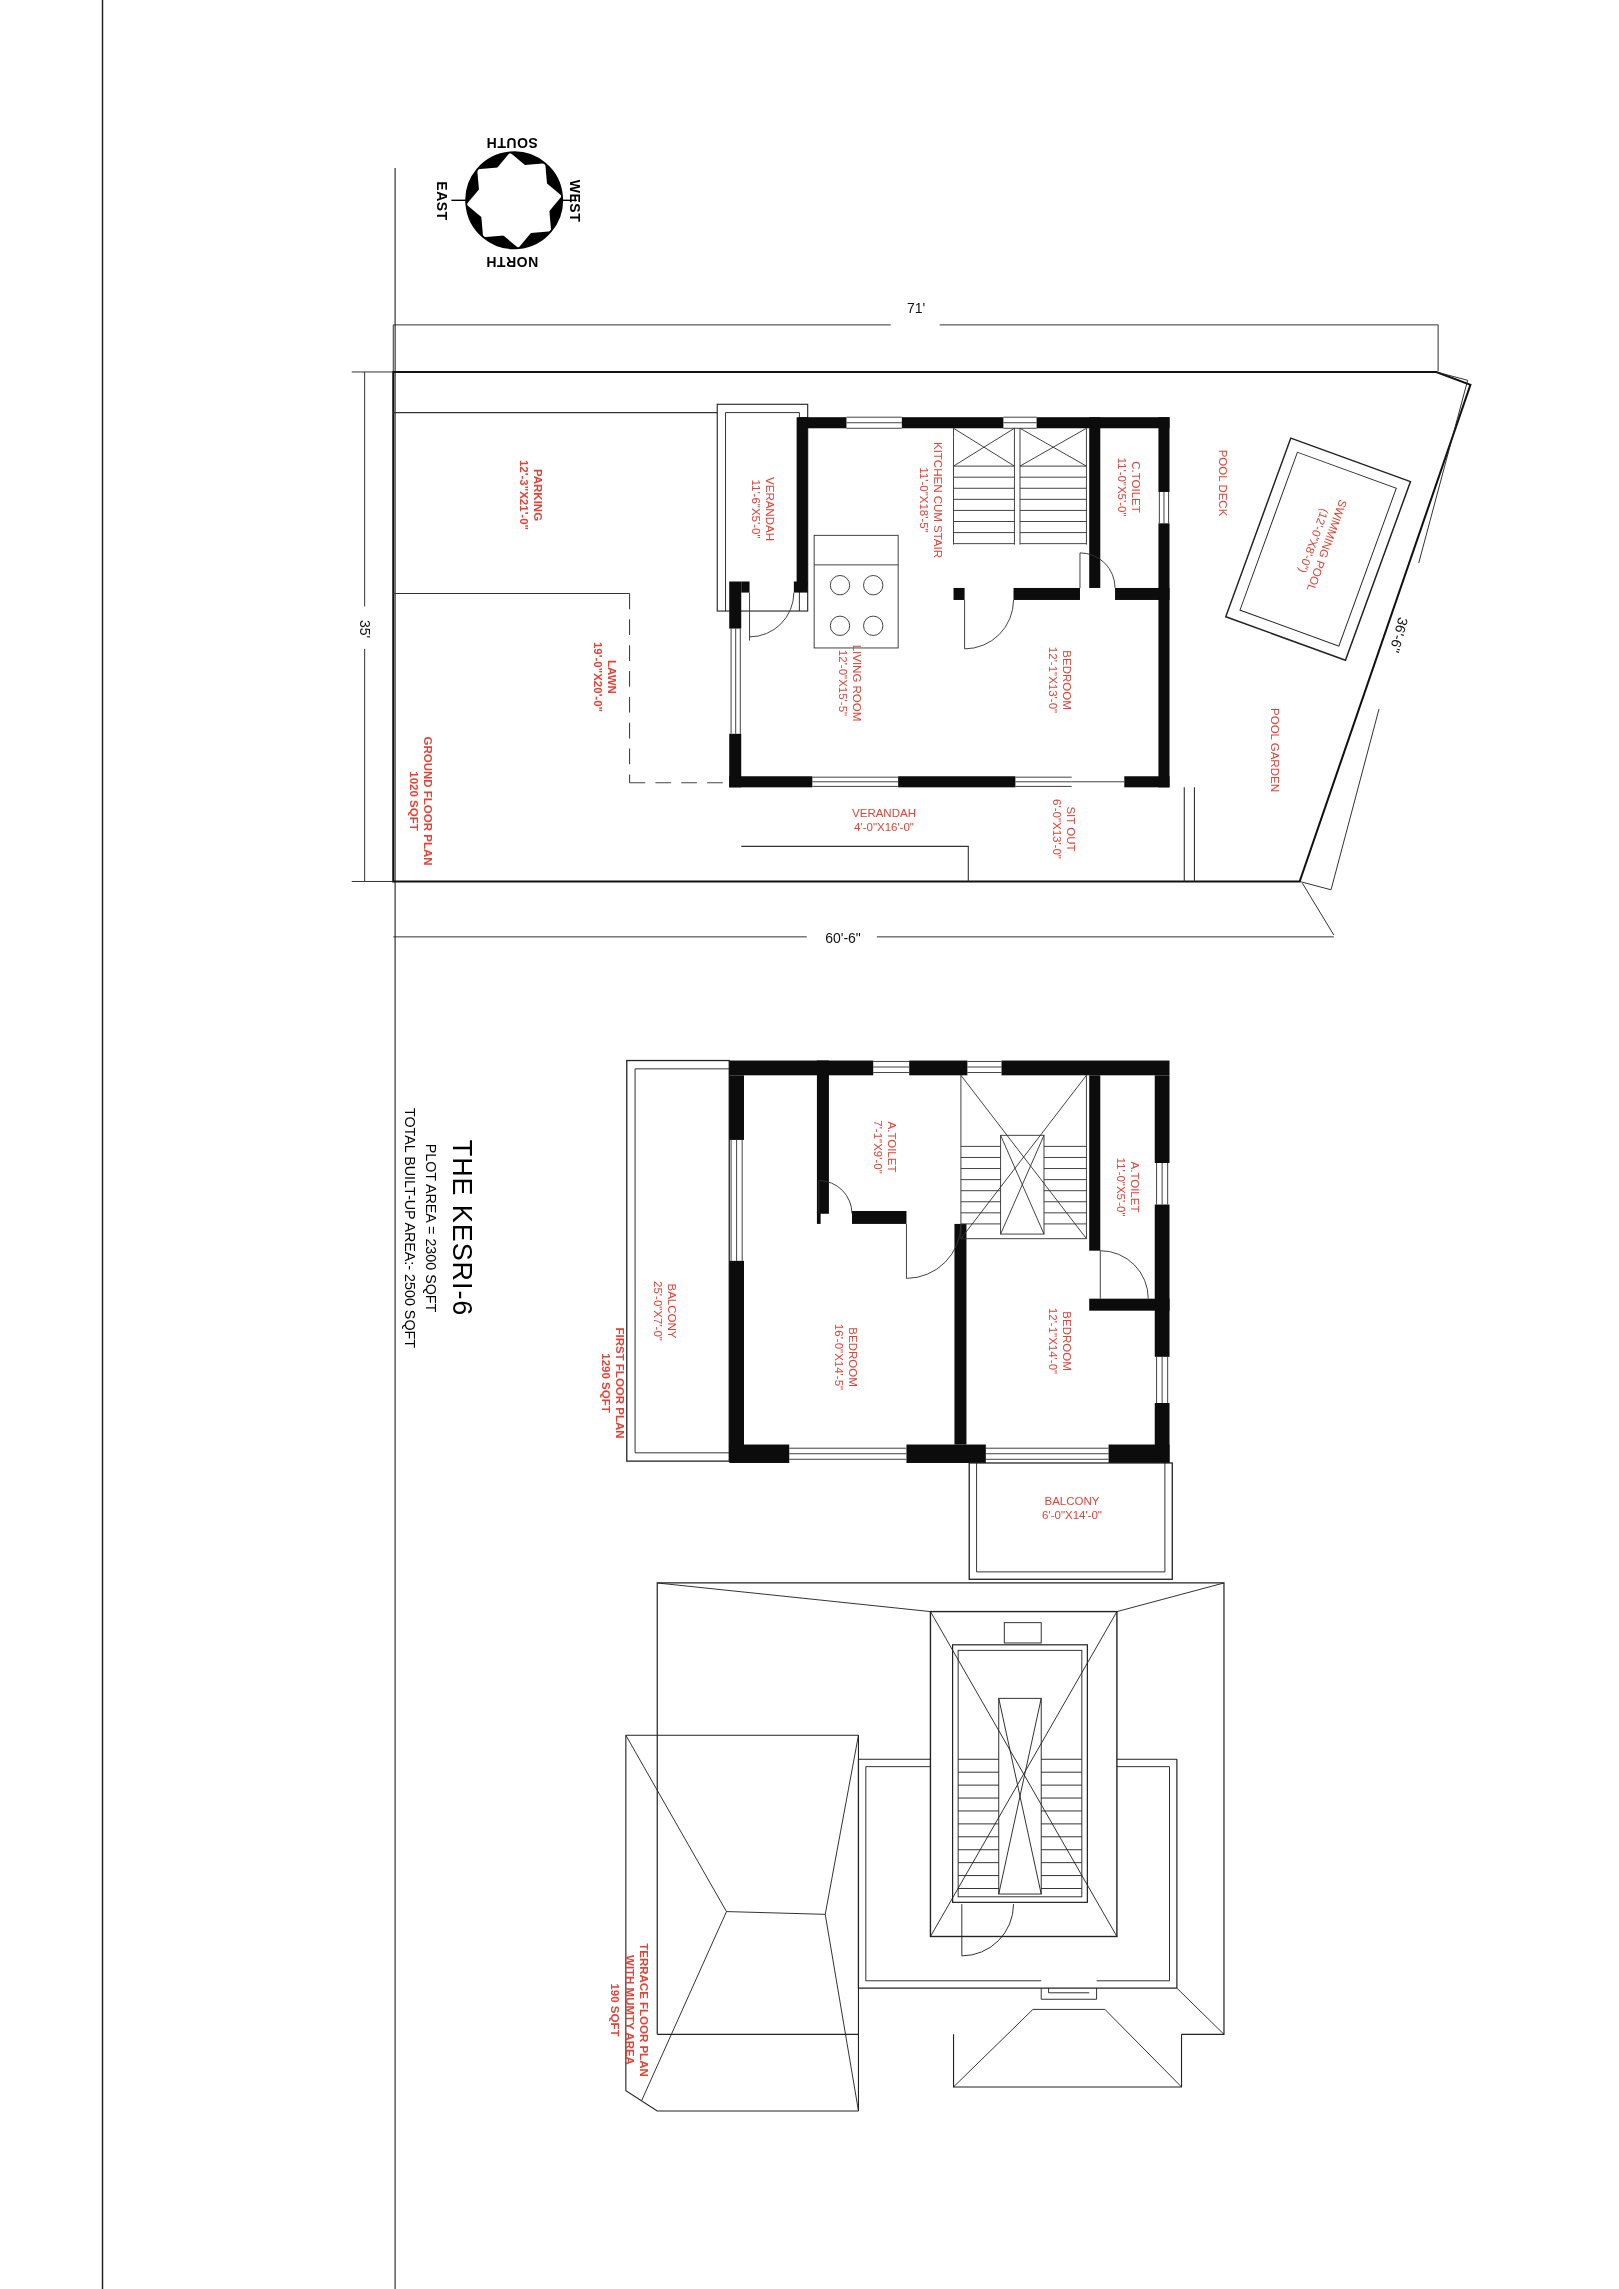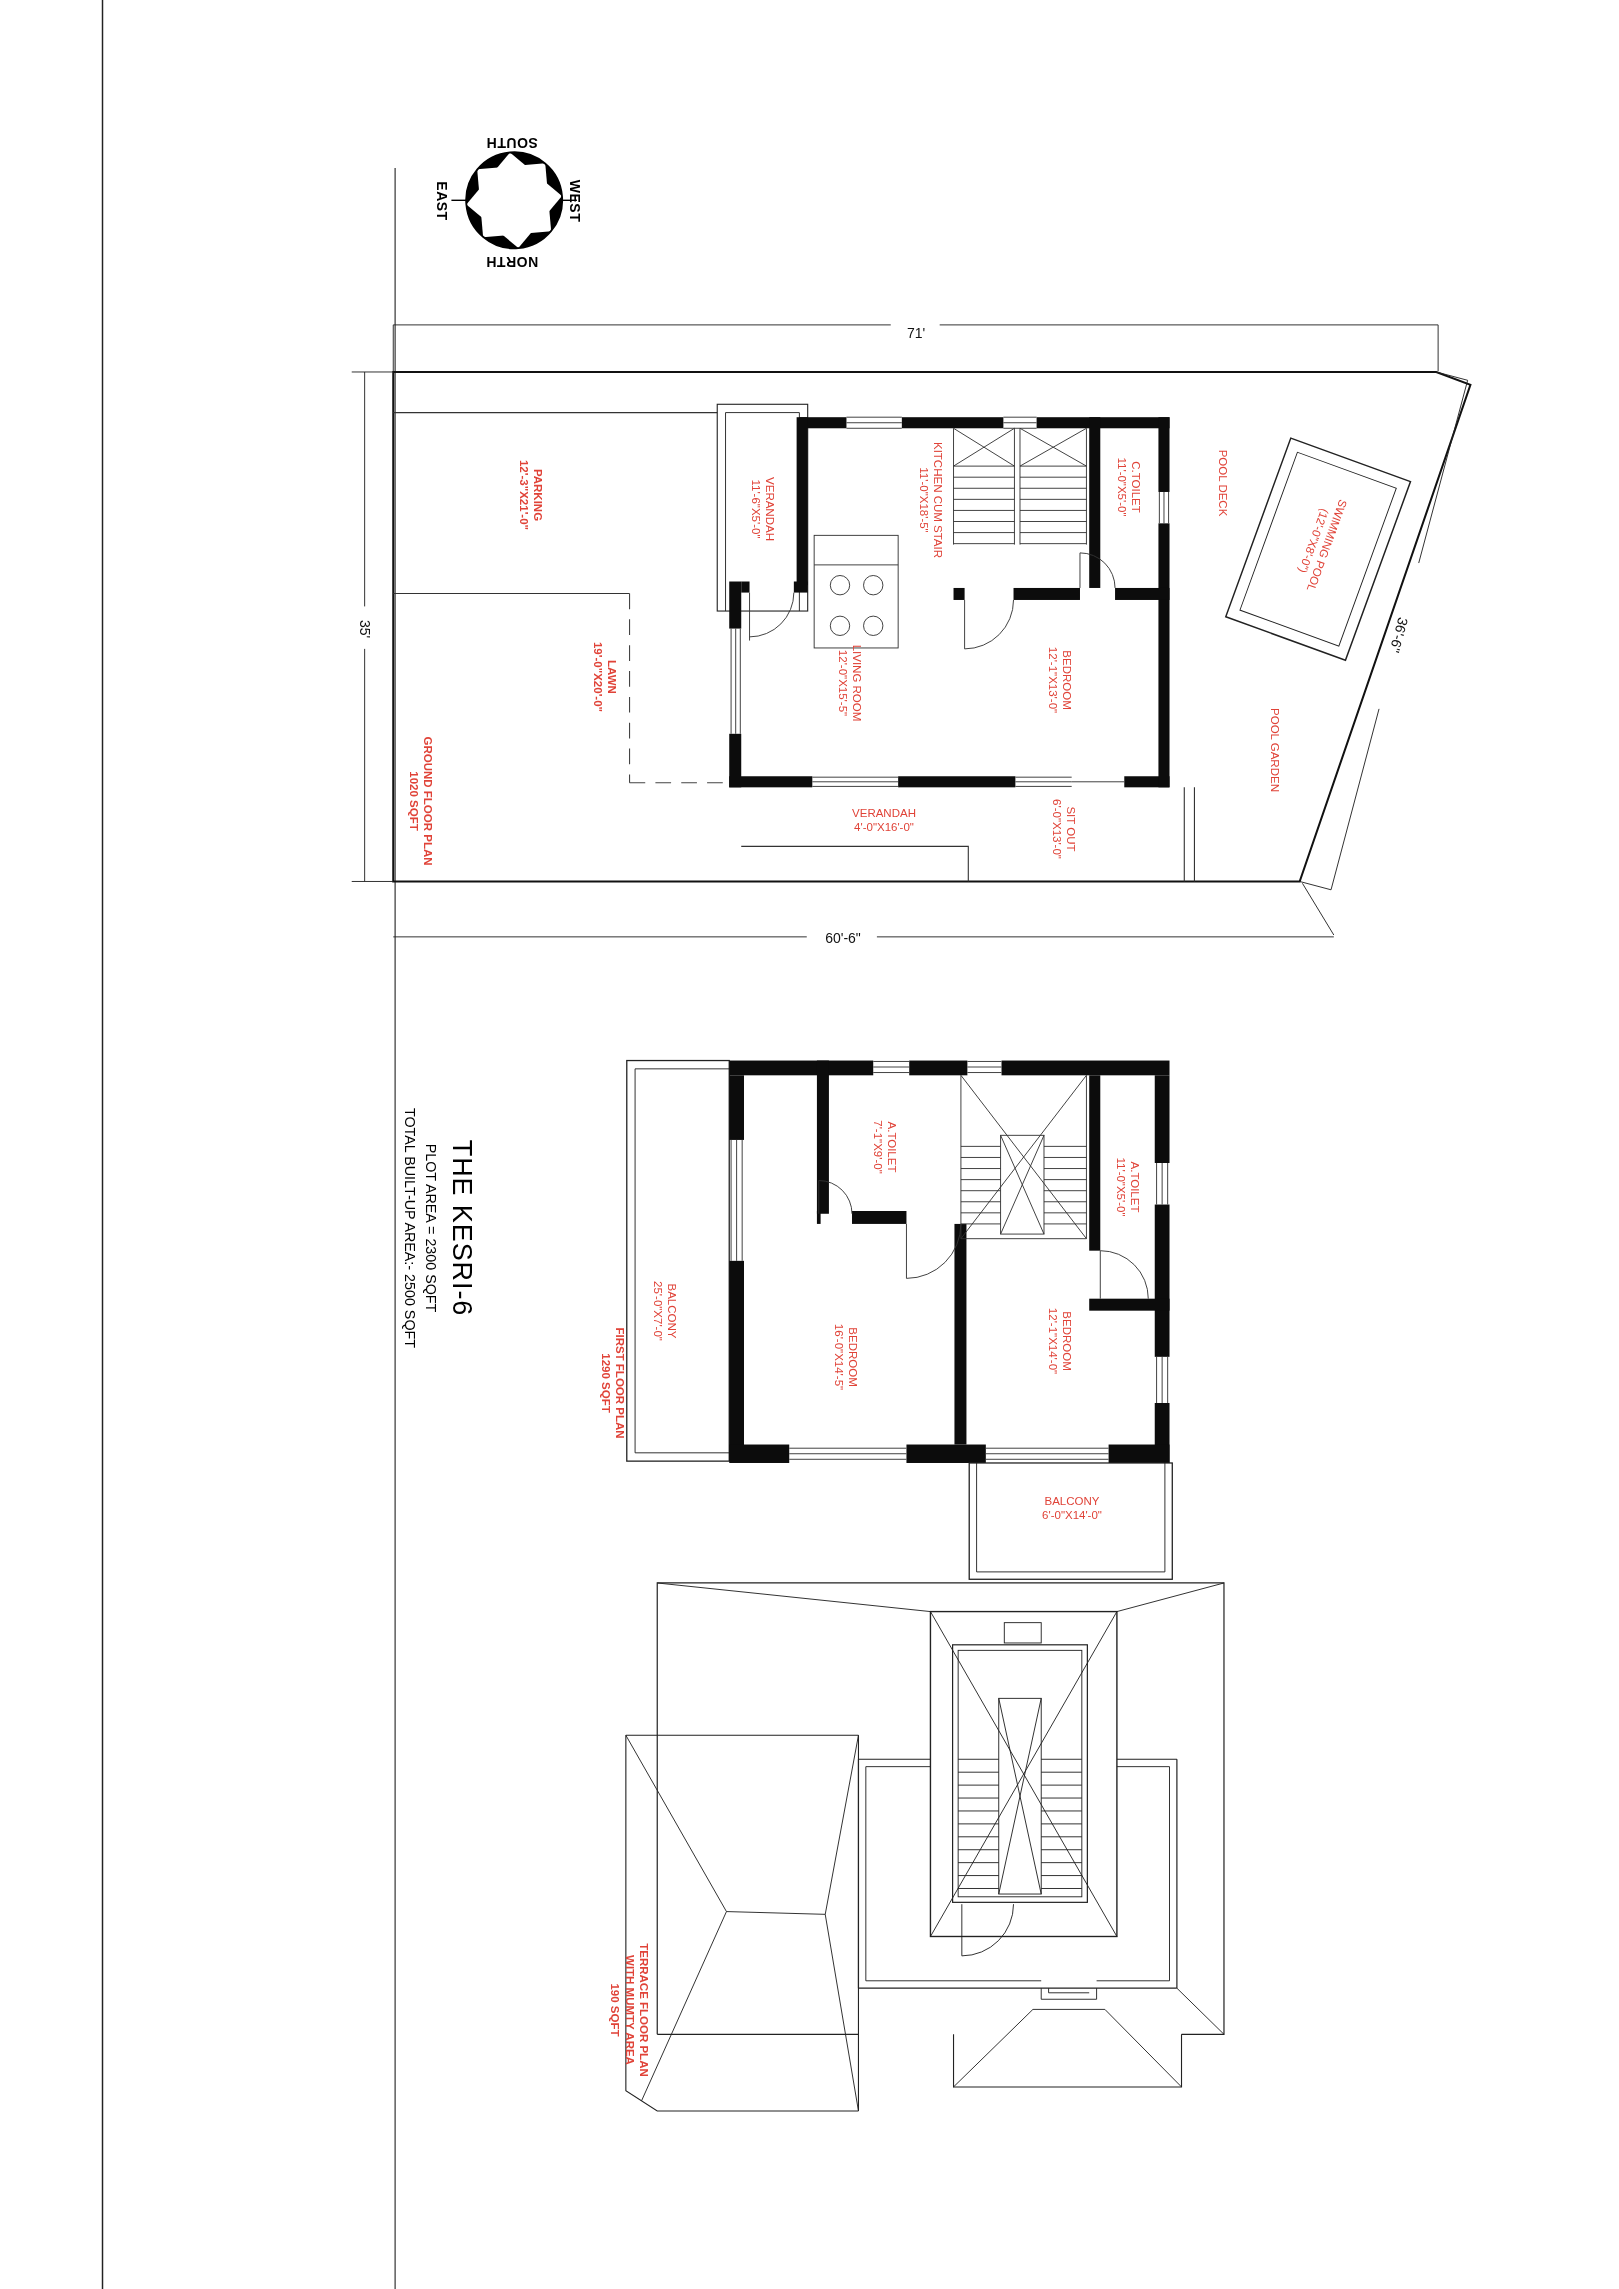--- a/index.html
+++ b/index.html
@@ -227,21 +227,21 @@
     <path d="M1033,2261 L1119,2177 M1280,2261 L1197,2177 M1119,2177 H1197" stroke-width="1"></path>
     <path d="M1128,2154 V2166 H1188 V2154 M1136,2154 V2159 H1180 V2159" stroke-width="1"></path>
   </g>
 </svg>
 
   <div class="compass-lbl" style="left:512px;top:143px;--rot:180deg">SOUTH</div>
   <div class="compass-lbl" style="left:575px;top:201px;--rot:90deg">WEST</div>
   <div class="compass-lbl" style="left:512px;top:262px;--rot:180deg">NORTH</div>
   <div class="compass-lbl" style="left:442px;top:201px;--rot:90deg">EAST</div>
 
-  <div class="dim" style="left:916px;top:333px">71'</div>
+  <div class="dim" style="left:916px;top:308px">71'</div>
   <div class="dim" style="left:365px;top:629px;--rot:90deg">35'</div>
   <div class="dim" style="left:843px;top:938px">60'-6"</div>
   <div class="dim" style="left:1399px;top:635px;--rot:105deg">36'-6"</div>
 
   <div class="lbl bold" style="left:531px;top:495px;--rot:90deg">
     <div>PARKING</div>
       <div>12'-3"X21'-0"</div>
   </div>
   <div class="lbl bold" style="left:605px;top:677px;--rot:90deg">
     <div>LAWN</div>

